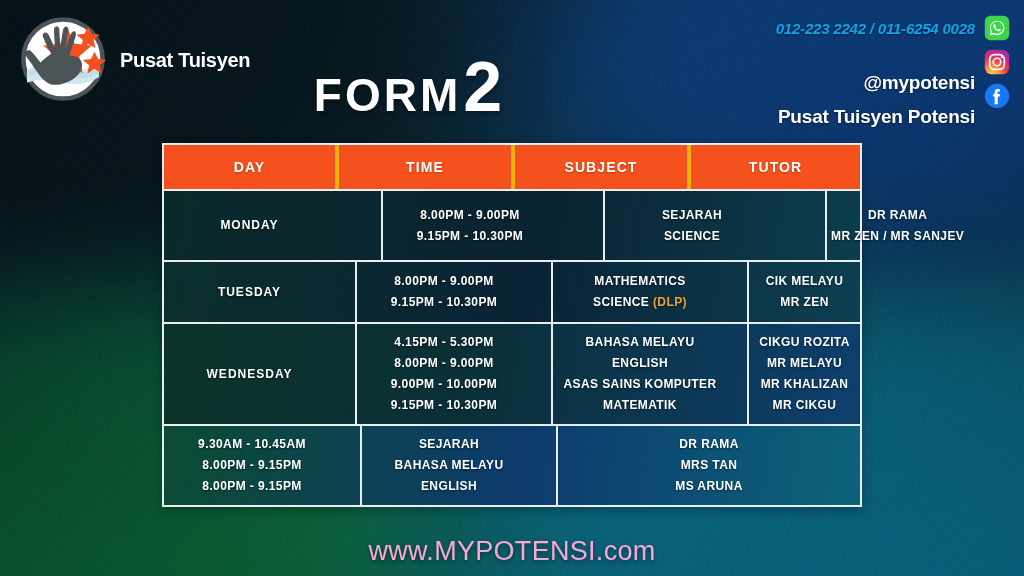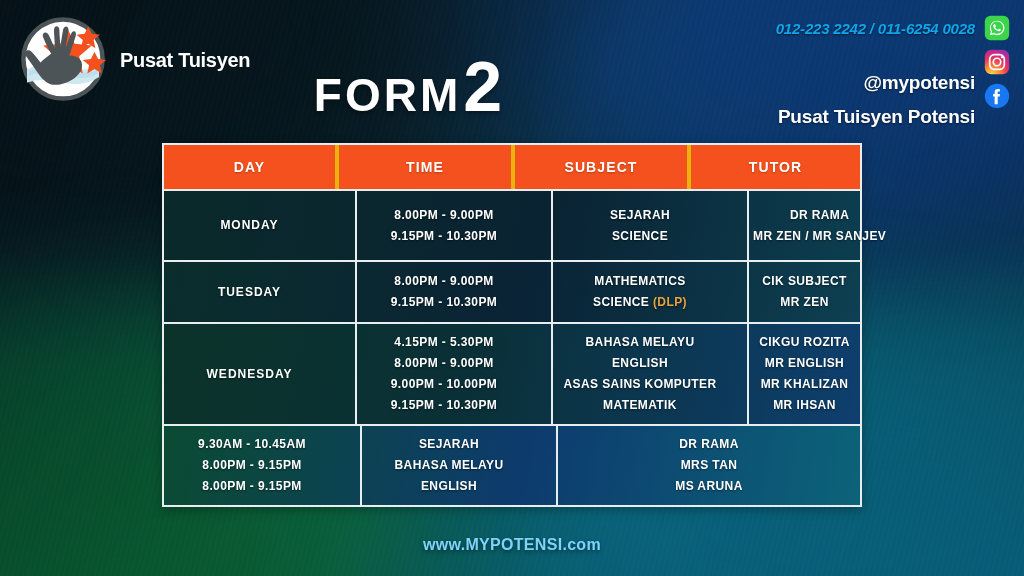--- a/index.html
+++ b/index.html
@@ -111,31 +111,31 @@
   .tt-row .cell + .cell { border-left:2px solid #e8eef0;margin-left:20px; }
   .tt-head .cell + .cell { border-left:4px solid #eab308; }
   .c-day     { flex:0 0 171px; letter-spacing:1px !important; }
   .c-time    { flex:0 0 176px; }
   .c-subject { flex:0 0 176px; }
   .c-tutor   { flex:1 1 auto; }
   .tt-row .line { white-space:nowrap; text-shadow:0 1px 2px rgba(0,0,0,.5); }
   .tt-head .cell span { text-shadow:0 1px 2px rgba(0,0,0,.25); }
   .tag-dlp { color:#e8a33d; }
 
-  .r-mon  { height:73px; background:linear-gradient(100deg,#0a2a2a 0%,#0a2333 55%,#0c3e50 100%); }
+  .r-mon  { height:73px; background:linear-gradient(100deg,#0a2a2a 0%,#0a2333 55%,#0c3e50 100%);gap:26px; }
   .r-tue  { height:64px; background:linear-gradient(100deg,#0a2e2c 0%,#0a2336 52%,#0d4052 100%); }
   .r-wed  { height:105px; background:linear-gradient(100deg,#0b3329 0%,#0a3038 45%,#0e3f6e 100%); }
   .r-thu  { height:84px; background:linear-gradient(100deg,#0b4b32 0%,#0d3b6e 52%,#0c6379 100%); }
 
   
   #footer {
     position:absolute; left:0; top:536px; width:1024px; text-align:center; z-index:5;
   }
   .site {
-    color:#7dd3fc; font-size:16px; font-weight:bold; letter-spacing:.3px;
+    color:#f9a8d4; font-size:27px; font-weight:normal; letter-spacing:.3px;
     text-shadow:0 2px 4px rgba(0,0,0,.45);
   }
 </style>
 </head>
 <body>
 
 <div id="bg">
   <div class="bg-base"></div>
   <div class="bg-blob blob-dark"></div>
   <div class="bg-blob blob-blue"></div>
@@ -257,21 +257,21 @@
     </div>
     <div class="cell c-time">
       <div class="line">8.00PM - 9.00PM</div>
       <div class="line">9.15PM - 10.30PM</div>
     </div>
     <div class="cell c-subject">
       <div class="line">MATHEMATICS</div>
       <div class="line"><span>SCIENCE</span> <span class="tag-dlp">(DLP)</span></div>
     </div>
     <div class="cell c-tutor">
-      <div class="line">CIK SUBJECT</div>
+      <div class="line">CIK MELAYU</div>
       <div class="line">MR ZEN</div>
     </div>
   </div>
 
   <div class="tt-row r-wed">
     <div class="cell c-day">
       <div class="line">WEDNESDAY</div>
     </div>
     <div class="cell c-time">
       <div class="line">4.15PM - 5.30PM</div>
@@ -280,23 +280,23 @@
       <div class="line">9.15PM - 10.30PM</div>
     </div>
     <div class="cell c-subject">
       <div class="line">BAHASA MELAYU</div>
       <div class="line">ENGLISH</div>
       <div class="line">ASAS SAINS KOMPUTER</div>
       <div class="line">MATEMATIK</div>
     </div>
     <div class="cell c-tutor">
       <div class="line">CIKGU ROZITA</div>
-      <div class="line">MR ENGLISH</div>
+      <div class="line">MR MELAYU</div>
       <div class="line">MR KHALIZAN</div>
-      <div class="line">MR IHSAN</div>
+      <div class="line">MR CIKGU</div>
     </div>
   </div>
 
   <div class="tt-row r-thu">
     <div class="cell c-time">
       <div class="line">9.30AM - 10.45AM</div>
       <div class="line">8.00PM - 9.15PM</div>
       <div class="line">8.00PM - 9.15PM</div>
     </div>
     <div class="cell c-subject">

